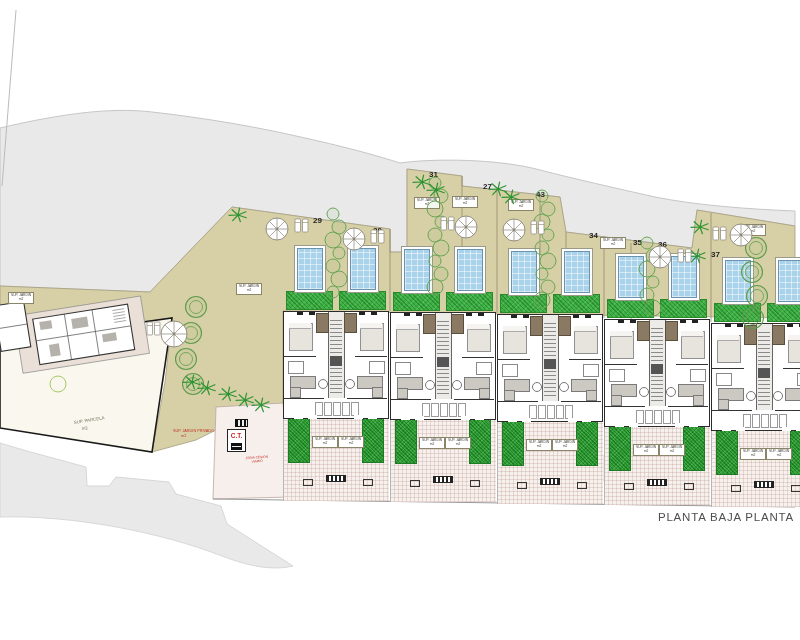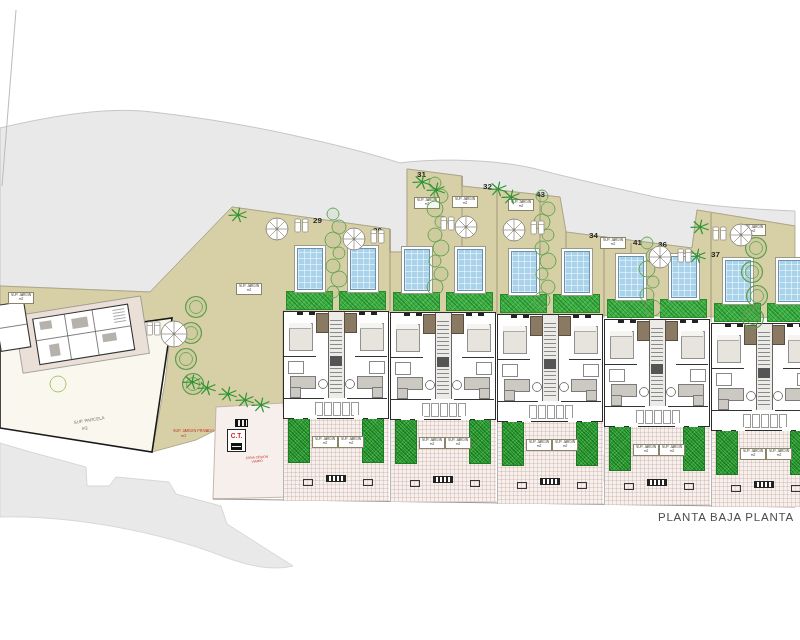--- a/index.html
+++ b/index.html
@@ -417,25 +417,25 @@
           <div>SUP. JARDIN</div>
           <div>m2</div>
         </div>
       </div>
       <div style="position: absolute; left: 754px; top: 481px; width: 20px; height: 7px; z-index: 16; background: repeating-linear-gradient(90deg, rgb(34, 34, 34) 0px, rgb(34, 34, 34) 2px, rgb(255, 255, 255) 2px, rgb(255, 255, 255) 4px); border: 0.7px solid rgb(34, 34, 34); box-sizing: border-box;"></div>
       <div style="position: absolute; left: 731px; top: 485px; width: 8px; height: 5px; border: 0.7px solid rgb(51, 51, 51); z-index: 16;"></div>
       <div style="position: absolute; left: 791px; top: 485px; width: 8px; height: 5px; border: 0.7px solid rgb(51, 51, 51); z-index: 16;"></div>
       <div style="position: absolute; left: 711px; top: 431px; width: 1px; height: 76px; background: rgb(181, 181, 181); z-index: 17;"></div>
       <div class="abs plotnum" style="position: absolute; left: 313px; top: 216px;">29</div>
       <div class="abs plotnum" style="position: absolute; left: 373px; top: 226px;">30</div>
-      <div class="abs plotnum" style="position: absolute; left: 417px; top: 170px;">31</div>
-      <div class="abs plotnum" style="position: absolute; left: 483px; top: 182px;">32</div>
+      <div class="abs plotnum" style="position: absolute; left: 429px; top: 170px;">31</div>
+      <div class="abs plotnum" style="position: absolute; left: 483px; top: 182px;">27</div>
       <div class="abs plotnum" style="position: absolute; left: 536px; top: 190px;">43</div>
       <div class="abs plotnum" style="position: absolute; left: 589px; top: 231px;">34</div>
-      <div class="abs plotnum" style="position: absolute; left: 633px; top: 238px;">41</div>
+      <div class="abs plotnum" style="position: absolute; left: 633px; top: 238px;">35</div>
       <div class="abs plotnum" style="position: absolute; left: 658px; top: 240px;">36</div>
       <div class="abs plotnum" style="position: absolute; left: 711px; top: 216px; margin-top: 34px;">37</div>
       <div class="labelbox" style="position: absolute; left: 8px; top: 292px; width: 24px; height: 10px;">
         <div class="micro" style="width: 44px;">
           <div>SUP. JARDIN</div>
           <div>m2</div>
         </div>
       </div>
       <div class="labelbox" style="position: absolute; left: 236px; top: 283px; width: 24px; height: 10px;">
         <div class="micro" style="width: 44px;">

